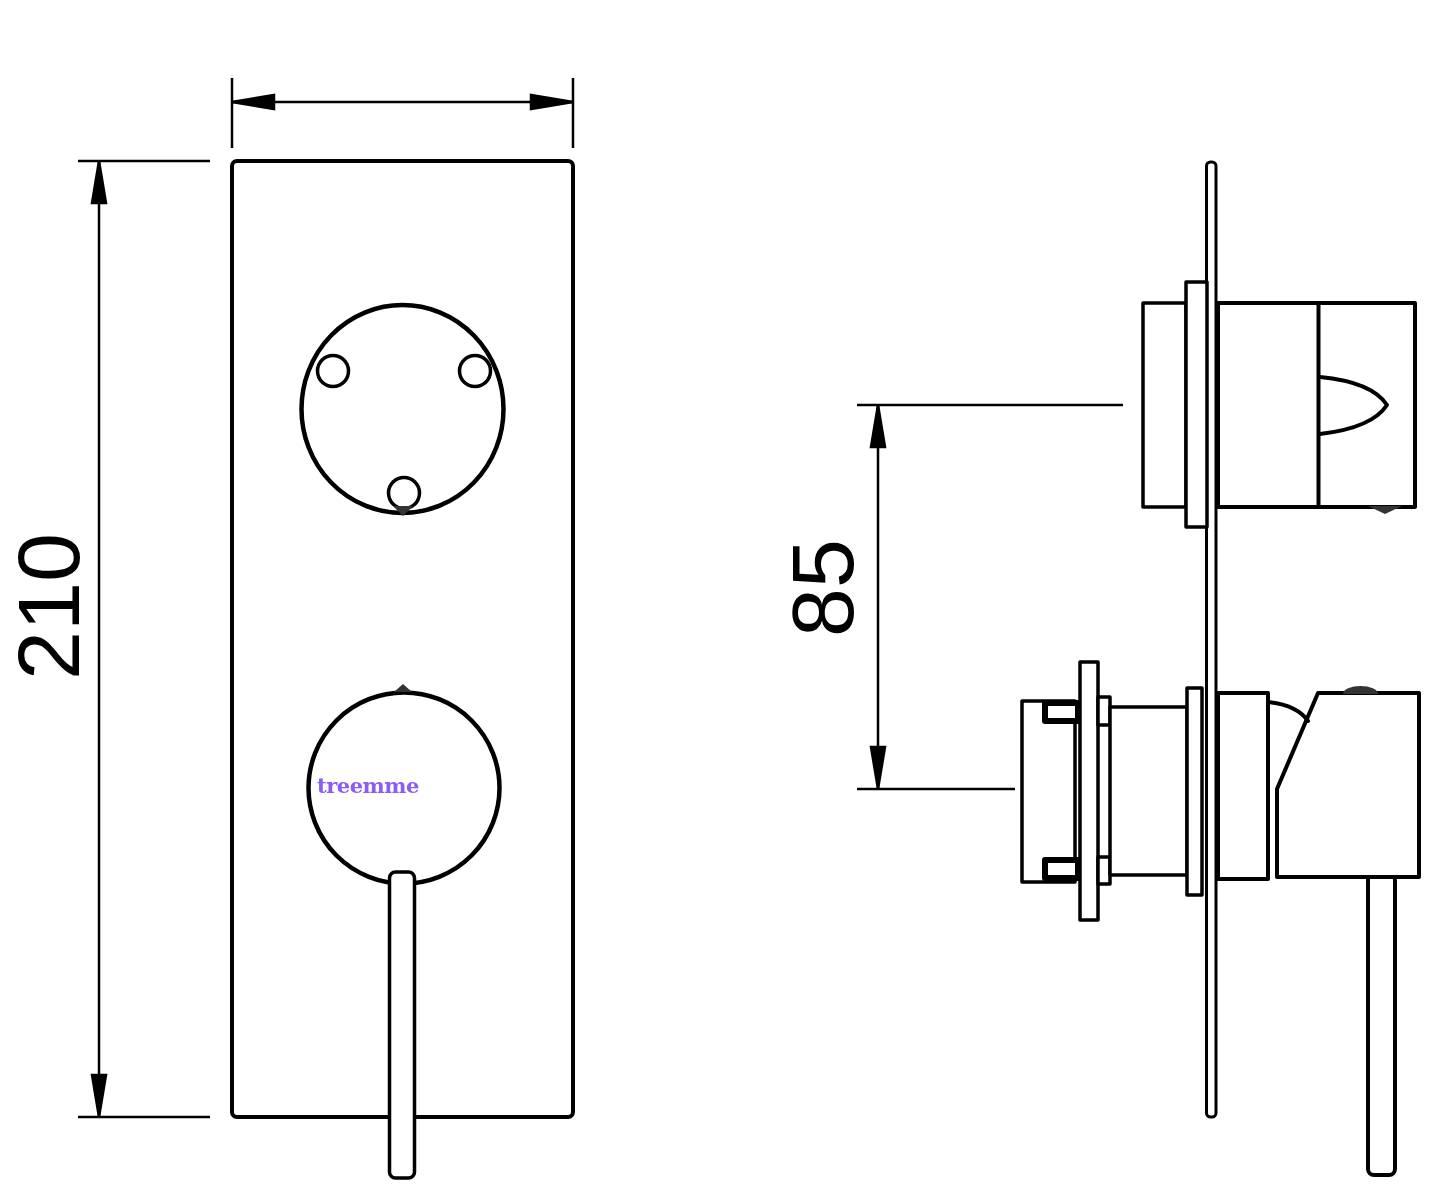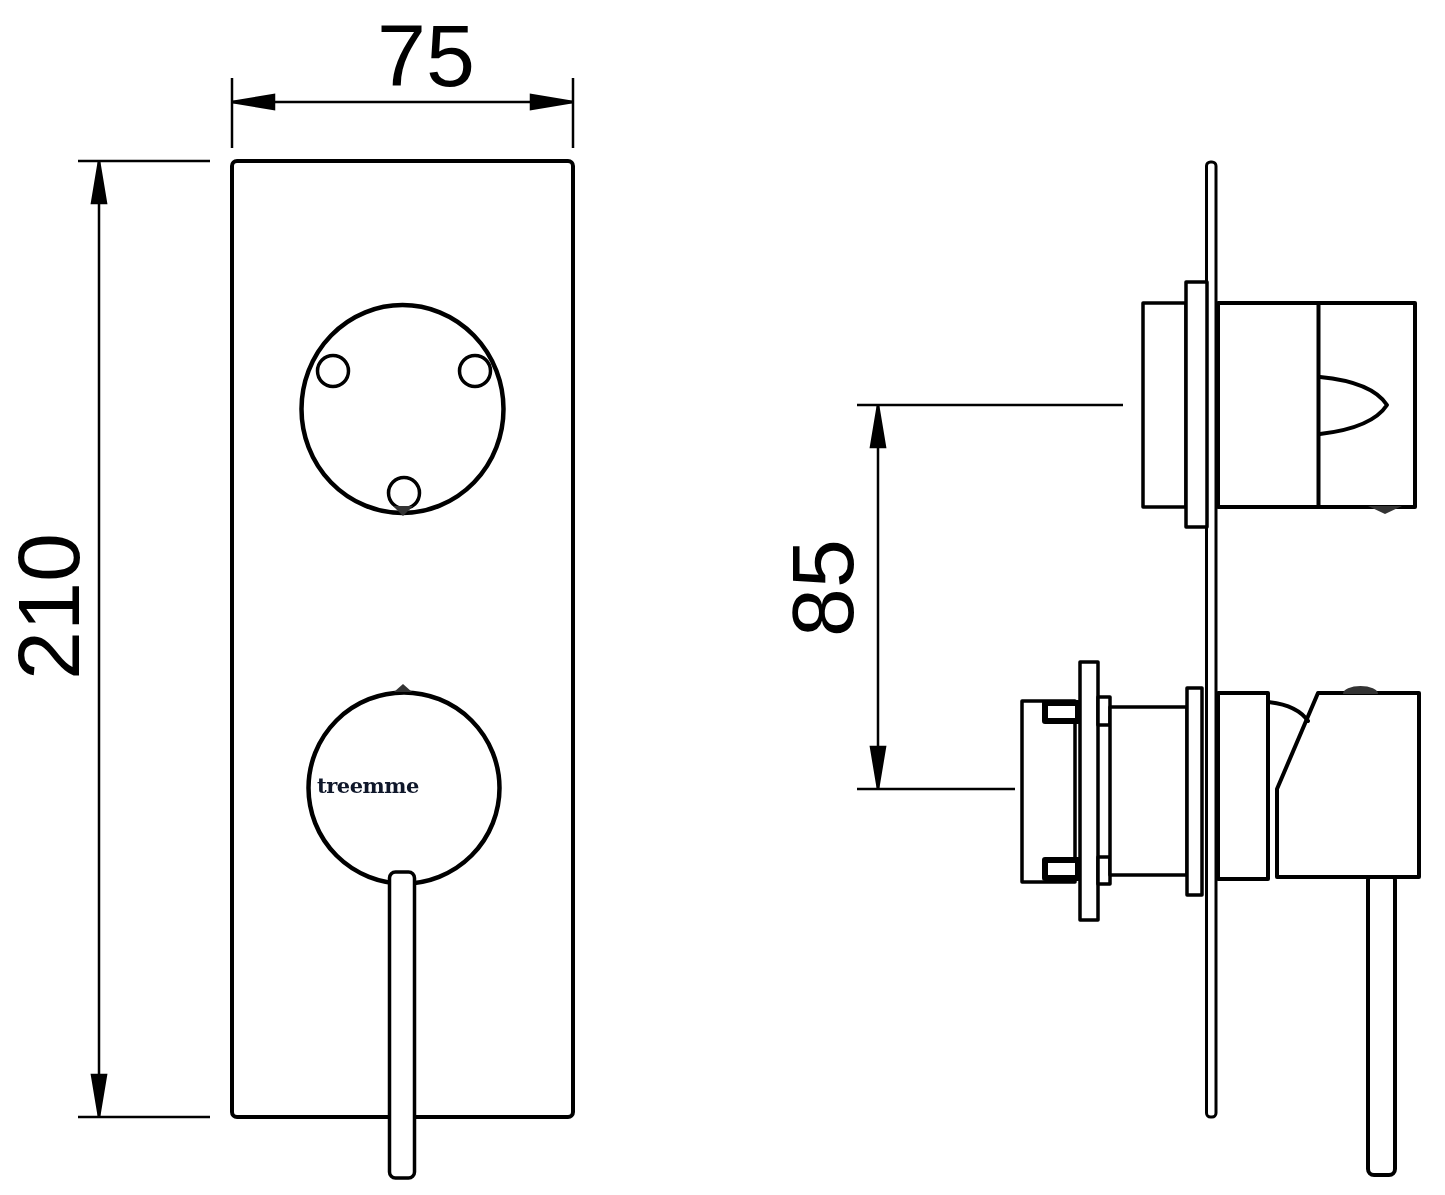--- a/index.html
+++ b/index.html
@@ -21,21 +21,21 @@
     white-space:nowrap;
   }
   .dim-label.rot{
     transform:rotate(-90deg);
     transform-origin:center center;
   }
   .logo-label{
     position:absolute;
     left:317px;top:775px;
     width:96px;
-    color:#0f172a;
+    color:#8b5cf6;
     font-family:"DejaVu Serif", serif;
     font-weight:700;
     font-size:21px;
     letter-spacing:-0.5px;
     line-height:1;
     white-space:nowrap;
   }
 </style>
 </head>
 <body>
@@ -104,21 +104,20 @@
 
     <g stroke="#000" stroke-width="2.5" fill="#000">
       <line x1="857" y1="405" x2="1123" y2="405" fill="none"></line>
       <line x1="857" y1="789" x2="1015" y2="789" fill="none"></line>
       <line x1="878" y1="405" x2="878" y2="789" fill="none"></line>
       <polygon points="878,405 871,447 885,447"></polygon>
       <polygon points="878,789 871,747 885,747"></polygon>
     </g>
   </svg>
 
-  <div class="dim-label" style="left:377px;top:12px;">75</div>
 
   <div class="dim-label rot" style="left:-21px;top:566px;width:140px;text-align:center;">210</div>
 
   <div class="dim-label rot" style="left:773px;top:544px;width:100px;text-align:center;">85</div>
 
   <div class="logo-label">treemme</div>
 
 </div>
 
 </body></html>

